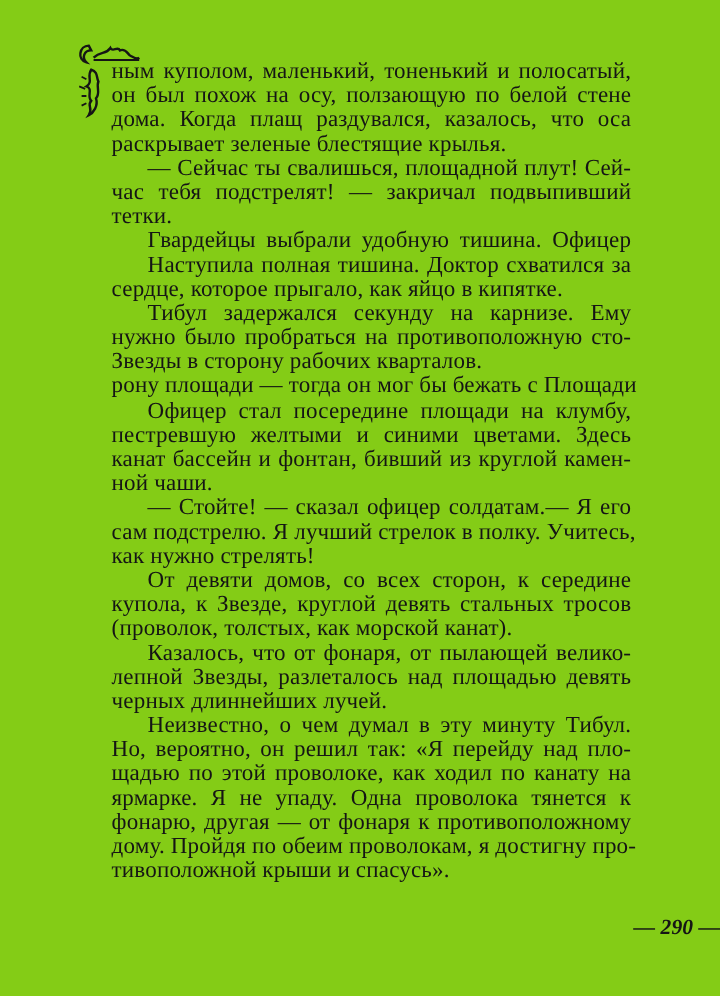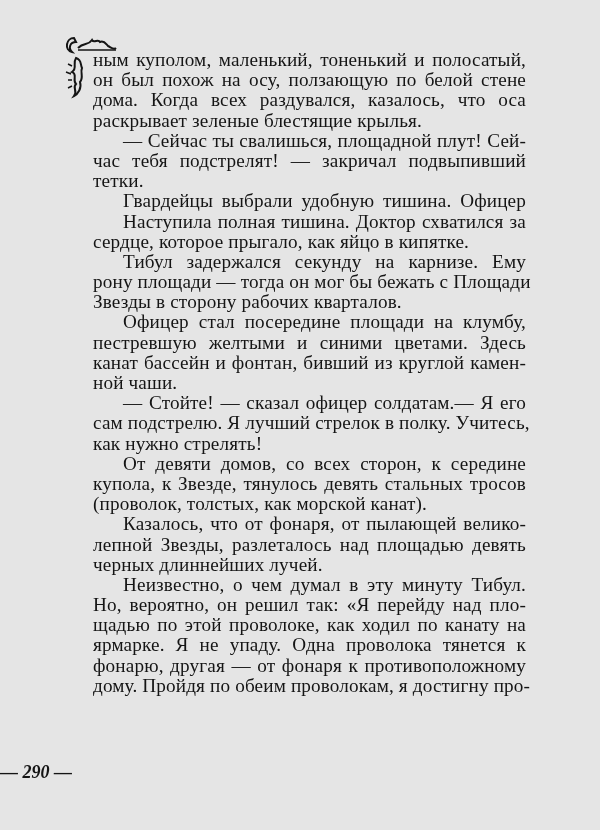--- a/index.html
+++ b/index.html
@@ -12,21 +12,21 @@
       height: 830px;
       position: relative;
       overflow: hidden;
     }
     .page {
       position: absolute;
       left: 0;
       top: 0;
       width: 600px;
       height: 830px;
-      background: #e5e5e5;
+      background: #84cc16;
     }
     .ornament {
       position: absolute;
       left: 62px;
       top: 28px;
       width: 60px;
       height: 80px;
     }
     .text-block {
       position: absolute;
@@ -51,21 +51,21 @@
     }
     .line.indent {
       padding-left: 30px;
       box-sizing: border-box;
     }
     .page-number {
       position: absolute;
       left: 0;
       width: 600px;
       top: 762px;
-      text-align: left;
+      text-align: right;
       font-family: "Liberation Serif", serif;
       font-style: italic;
       font-weight: bold;
       font-size: 18px;
       color: #151515;
     }
   </style>
 </head>
 <body>
 
@@ -75,55 +75,57 @@
     <path d="M16 20 C22 14 26 18 30 12 C32 16 36 10 38 14 C42 12 44 16 46 18 C50 20 52 22 54 20" fill="none" stroke="#151515" stroke-width="2"></path>
     <path d="M16 22 L54 22" fill="none" stroke="#151515" stroke-width="1.5"></path>
     <path d="M14 30 C10 36 16 40 10 44 C16 46 10 52 14 56 C10 60 16 62 12 68 C16 66 20 60 18 54 C22 50 18 44 20 40 C18 36 20 32 14 30 Z" fill="none" stroke="#151515" stroke-width="2"></path>
     <path d="M6 36 L10 38 M4 44 L9 46 M6 52 L10 52 M6 60 L10 58" stroke="#151515" stroke-width="1.5"></path>
   </svg>
 
   <div class="text-block">
 
     <span class="line">ным куполом, маленький, тоненький и полосатый,</span>
     <span class="line">он был похож на осу, ползающую по белой стене</span>
-    <span class="line">дома. Когда всех раздувался, казалось, что оса</span>
+    <span class="line">дома. Когда плащ раздувался, казалось, что оса</span>
     <span class="line last">раскрывает зеленые блестящие крылья.</span>
 
     <span class="line indent">— Сейчас ты свалишься, площадной плут! Сей-</span>
     <span class="line">час тебя подстрелят! — закричал подвыпивший</span>
     <span class="line last">тетки.</span>
 
     <span class="line indent">Гвардейцы выбрали удобную тишина. Офицер</span>
 
     <span class="line indent">Наступила полная тишина. Доктор схватился за</span>
     <span class="line last">сердце, которое прыгало, как яйцо в кипятке.</span>
 
     <span class="line indent">Тибул задержался секунду на карнизе. Ему</span>
+    <span class="line">нужно было пробраться на противоположную сто-</span>
+    <span class="line last">Звезды в сторону рабочих кварталов.</span>
     <span class="line">рону площади — тогда он мог бы бежать с Площади</span>
-    <span class="line last">Звезды в сторону рабочих кварталов.</span>
 
     <span class="line indent">Офицер стал посередине площади на клумбу,</span>
     <span class="line">пестревшую желтыми и синими цветами. Здесь</span>
     <span class="line">канат бассейн и фонтан, бивший из круглой камен-</span>
     <span class="line last">ной чаши.</span>
 
     <span class="line indent">— Стойте! — сказал офицер солдатам.— Я его</span>
     <span class="line">сам подстрелю. Я лучший стрелок в полку. Учитесь,</span>
     <span class="line last">как нужно стрелять!</span>
 
     <span class="line indent">От девяти домов, со всех сторон, к середине</span>
-    <span class="line">купола, к Звезде, тянулось девять стальных тросов</span>
+    <span class="line">купола, к Звезде, круглой девять стальных тросов</span>
     <span class="line last">(проволок, толстых, как морской канат).</span>
 
     <span class="line indent">Казалось, что от фонаря, от пылающей велико-</span>
     <span class="line">лепной Звезды, разлеталось над площадью девять</span>
     <span class="line last">черных длиннейших лучей.</span>
 
     <span class="line indent">Неизвестно, о чем думал в эту минуту Тибул.</span>
     <span class="line">Но, вероятно, он решил так: «Я перейду над пло-</span>
     <span class="line">щадью по этой проволоке, как ходил по канату на</span>
     <span class="line">ярмарке. Я не упаду. Одна проволока тянется к</span>
     <span class="line">фонарю, другая — от фонаря к противоположному</span>
     <span class="line">дому. Пройдя по обеим проволокам, я достигну про-</span>
+    <span class="line last">тивоположной крыши и спасусь».</span>
   </div>
 
   <div class="page-number">— 290 —</div>
 </div>
 
 </body></html>

